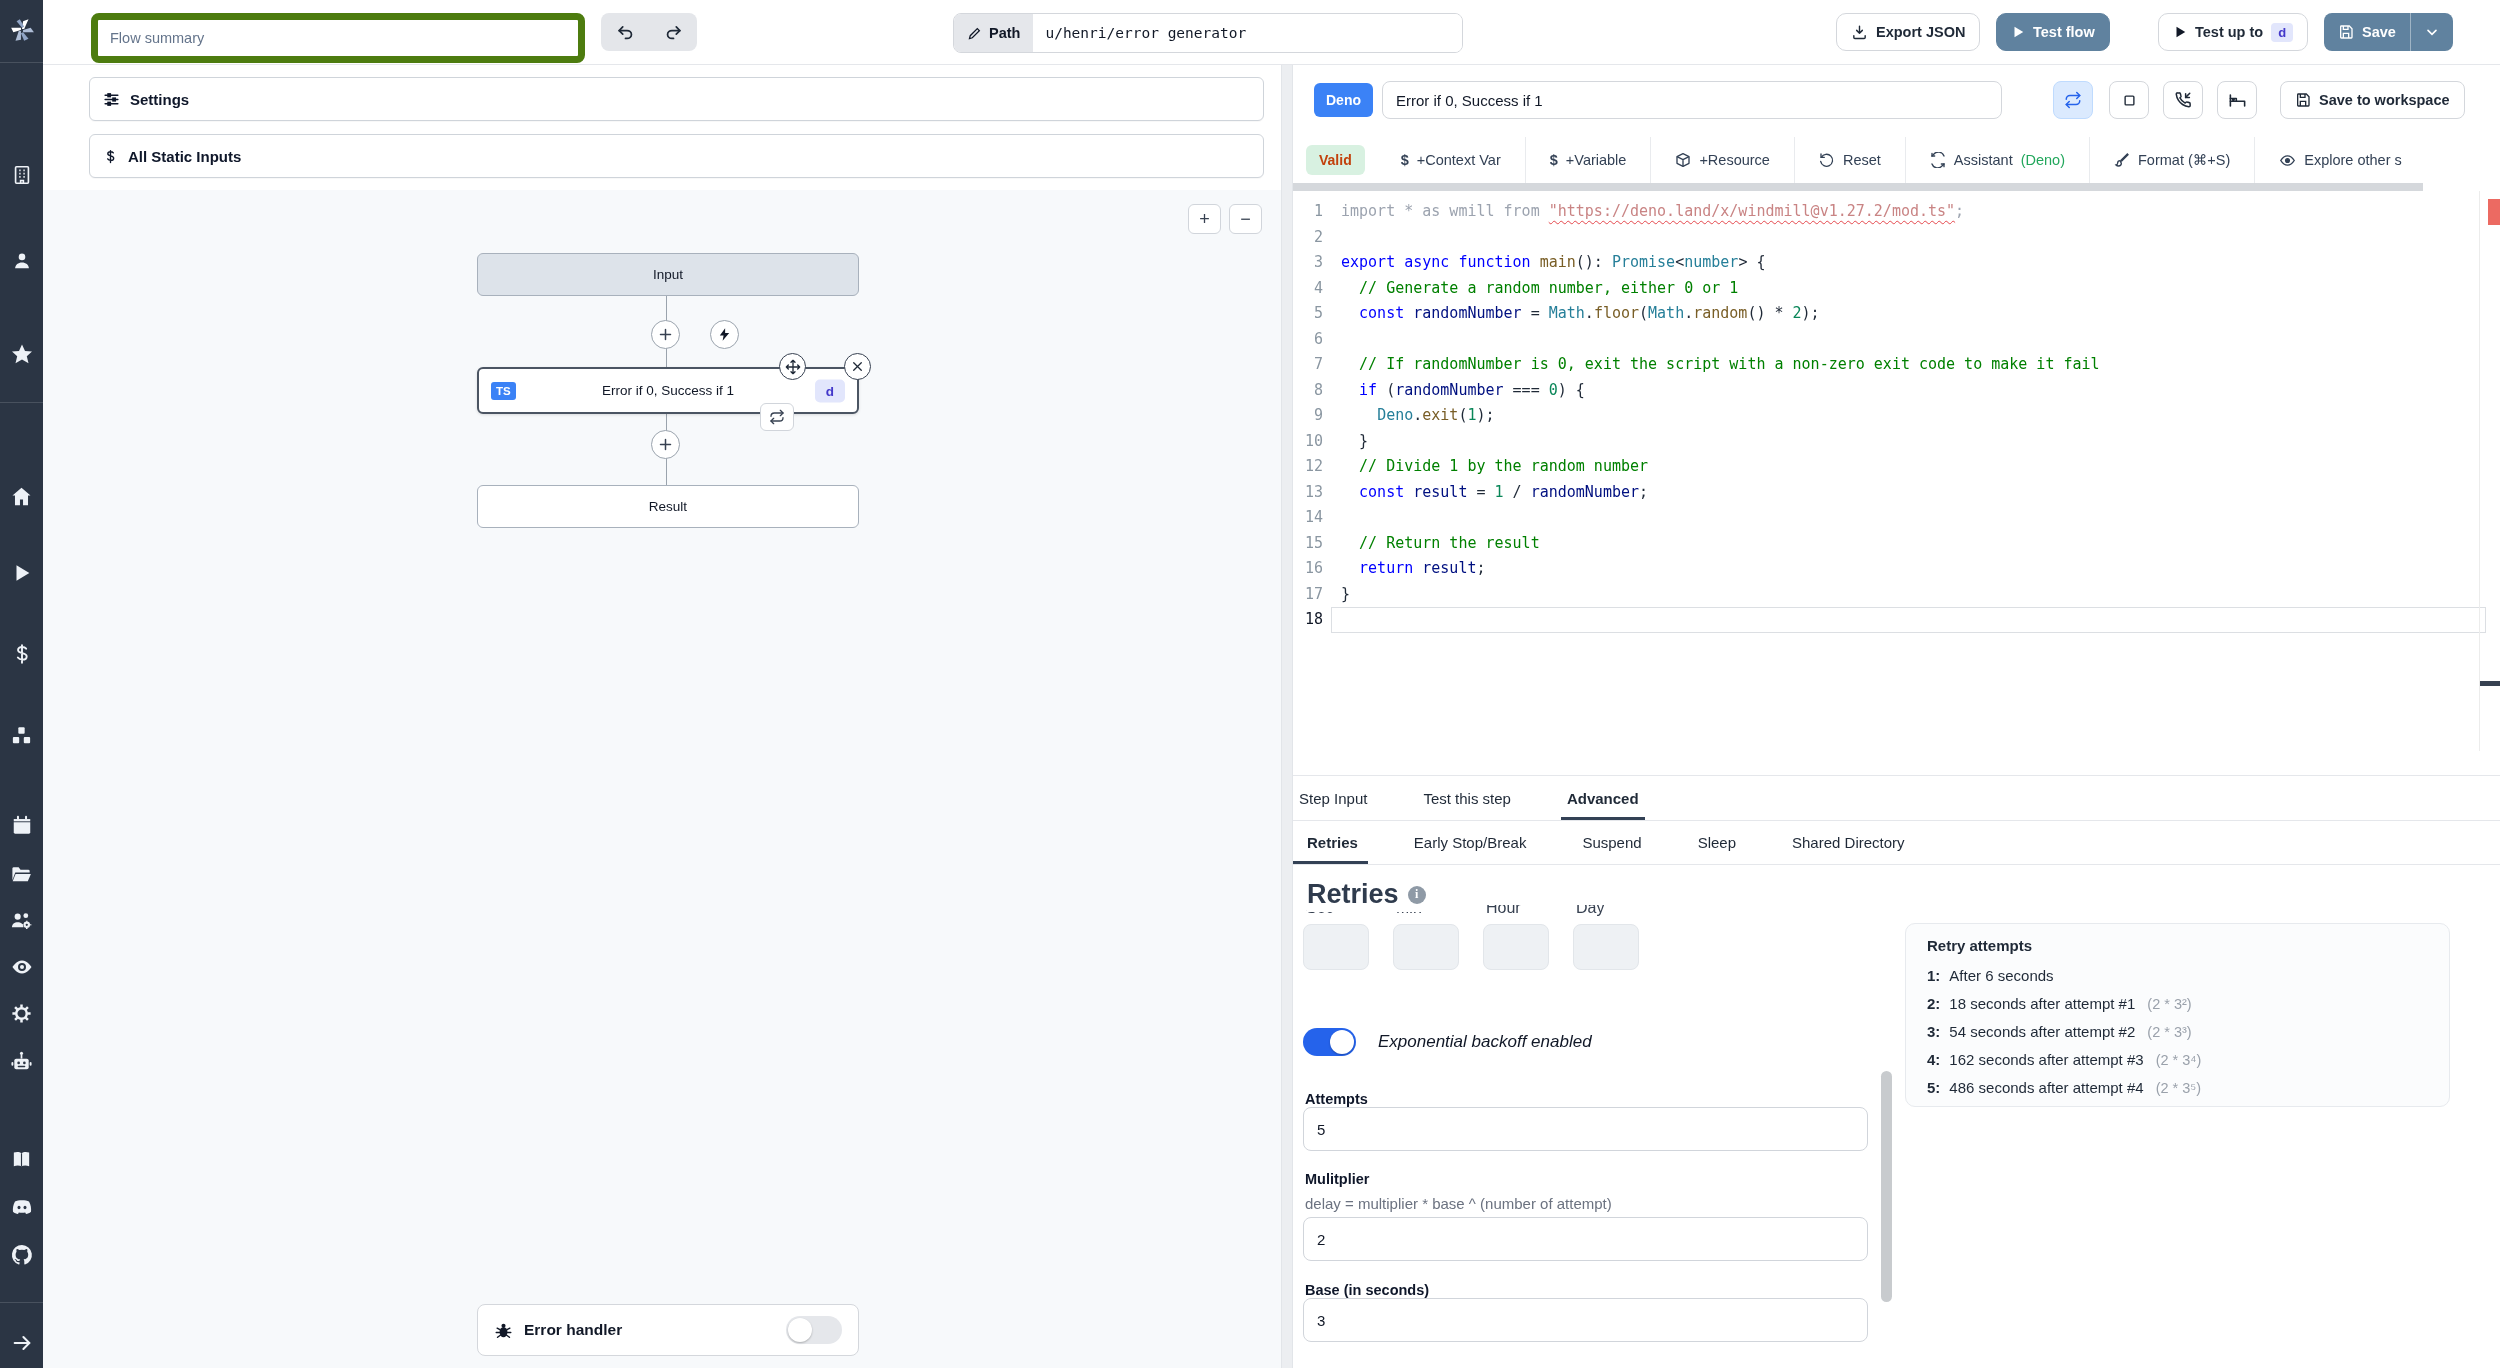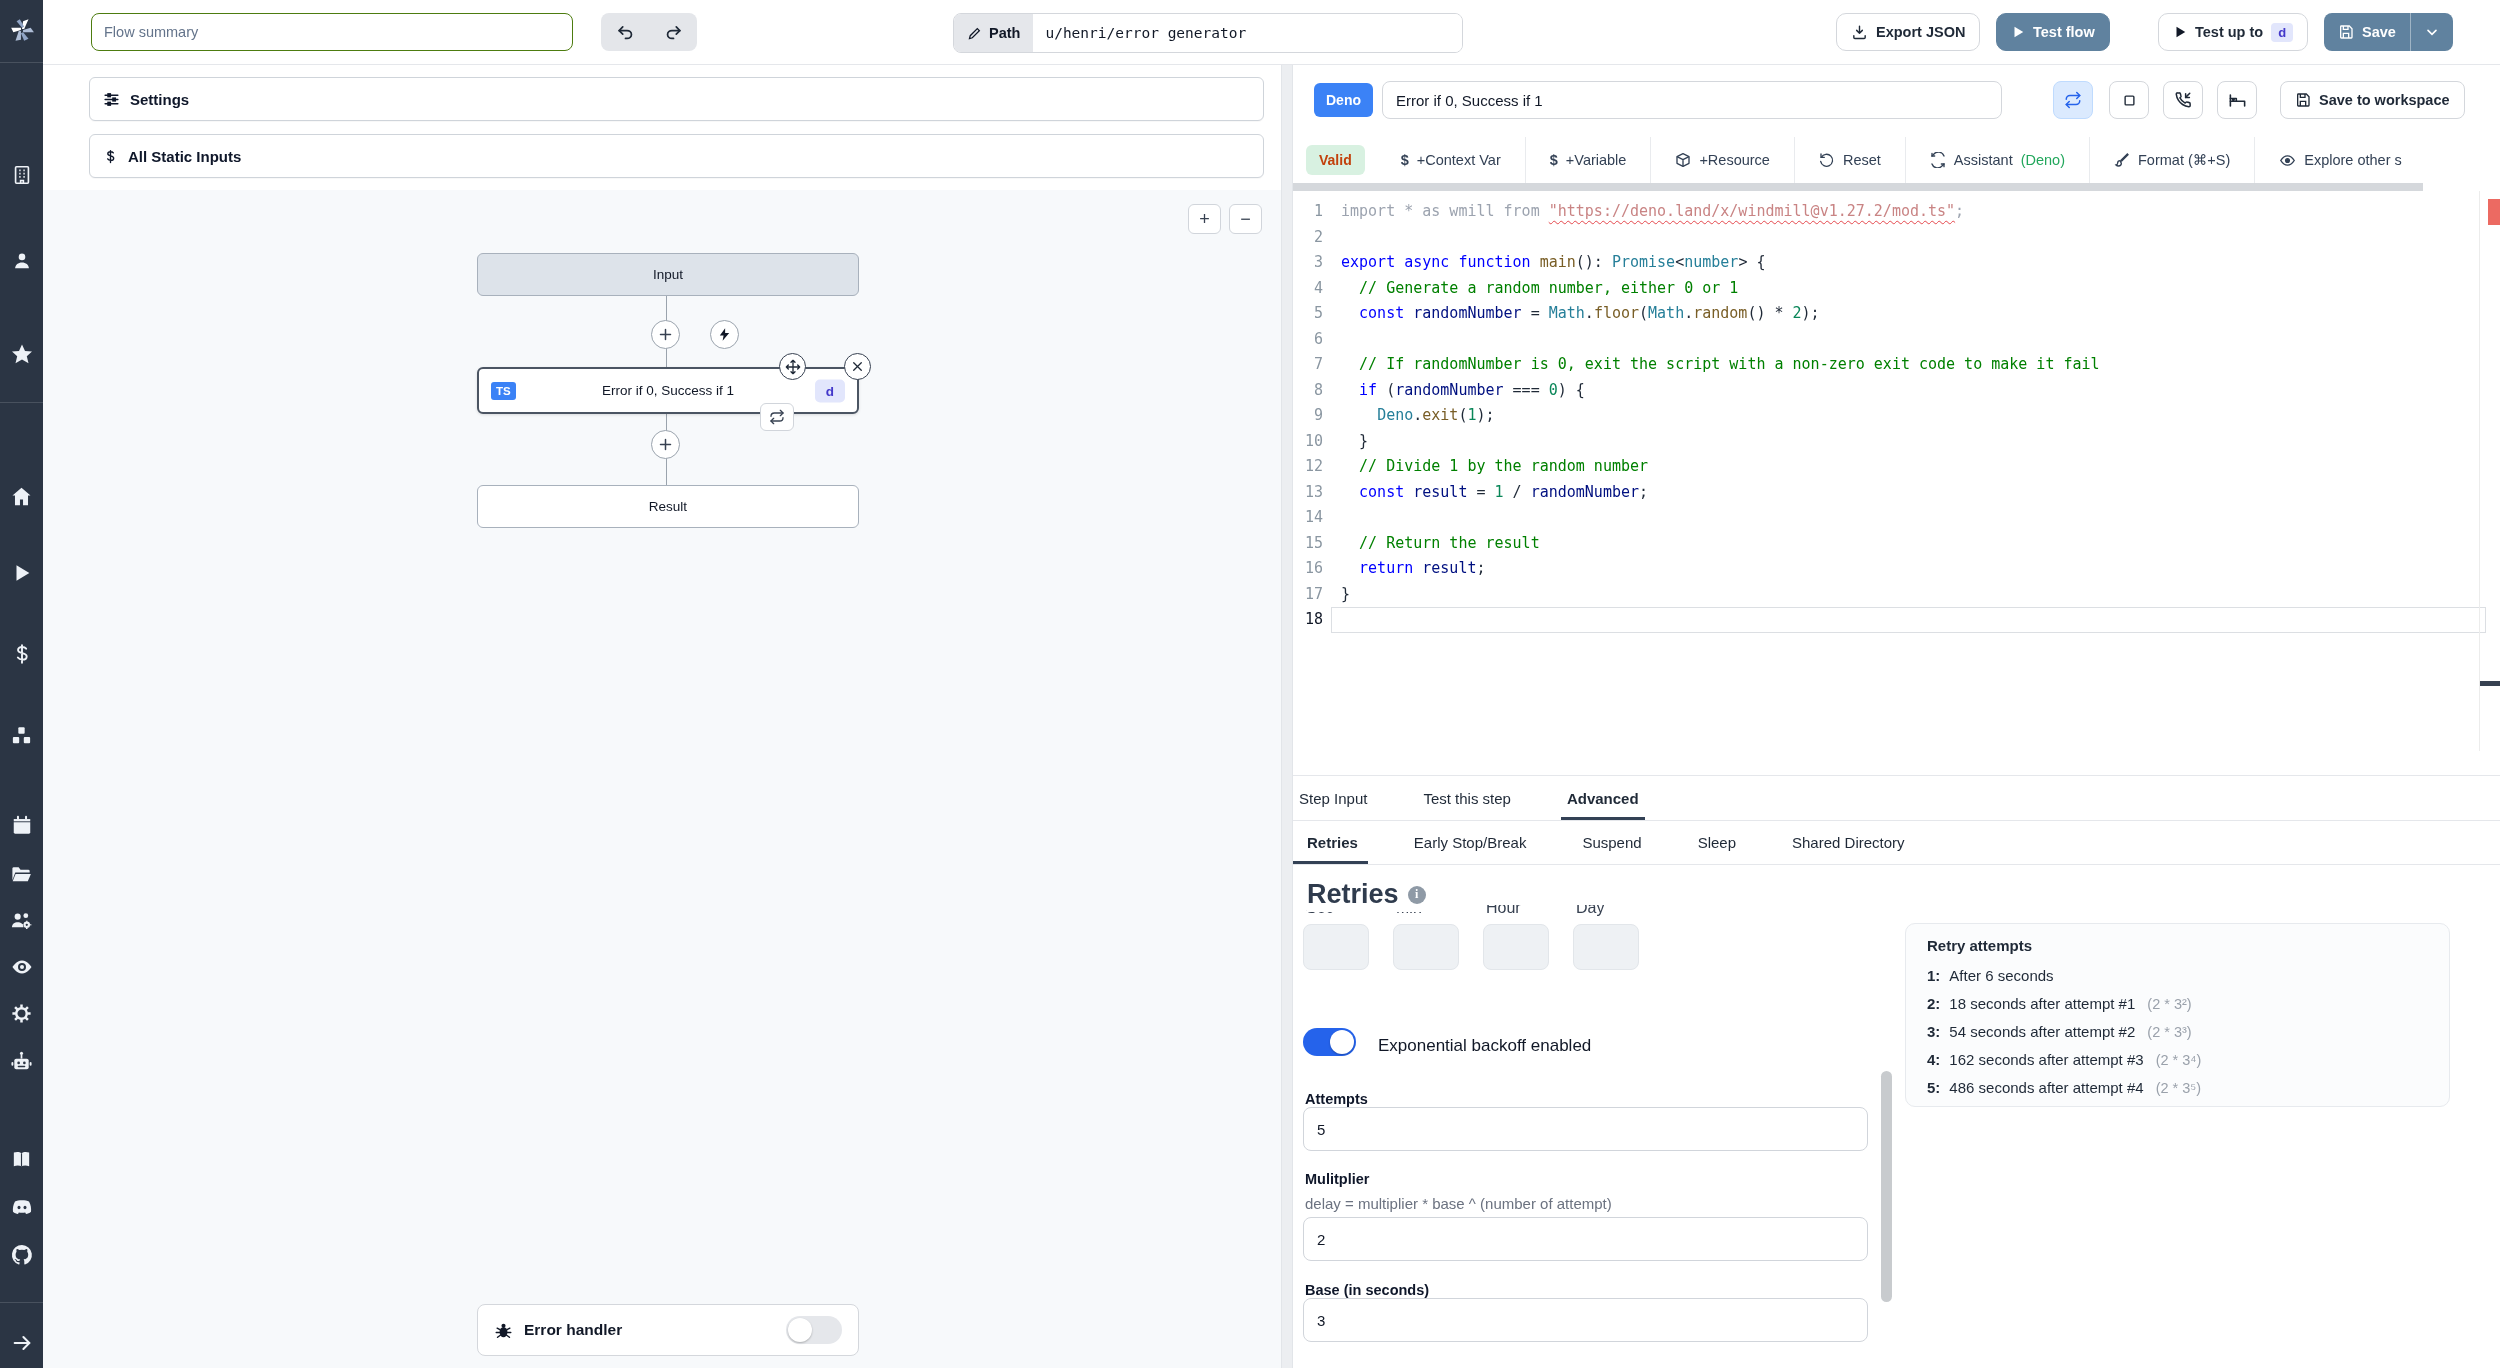--- a/index.html
+++ b/index.html
@@ -8,21 +8,21 @@
   svg{display:block}
   input{font-family:"Liberation Sans",sans-serif;}
 
   
   .sidebar{position:absolute;left:0;top:0;width:43px;height:100%;background:#2b3544;z-index:30;}
   .side-ic{position:absolute;left:0;width:43px;height:30px;display:flex;align-items:center;justify-content:center;color:#eef2f7;cursor:pointer;}
   .side-div{position:absolute;left:0;width:43px;height:1px;background:rgba(255,255,255,.14);}
 
   
   .topbar{position:absolute;left:43px;top:0;width:2457px;height:64px;background:#fff;border-bottom:1px solid #e5e7eb;z-index:20;}
-  .flow-summary{position:absolute;left:48px;top:13px;width:456px;height:36px;border:1px solid #4d7c0f;border-radius:8px;padding:0 12px;font-size:14.5px;color:#111827;outline:none;}
+  .flow-summary{position:absolute;left:48px;top:13px;width:456px;height:36px;border:7px solid #4d7c0f;border-radius:8px;padding:0 12px;font-size:14.5px;color:#111827;outline:none;}
   .flow-summary::placeholder{color:#64748b;}
   .undoredo{position:absolute;left:558px;top:13px;width:96px;height:38px;background:#e4e6ea;border-radius:8px;display:flex;}
   .undoredo .ur{flex:1;display:flex;align-items:center;justify-content:center;color:#1f2937;cursor:pointer;}
   .pathgrp{position:absolute;left:910px;top:13px;width:508px;height:38px;border:1px solid #d4d7dc;border-radius:8px;display:flex;overflow:hidden;background:#fff;}
   .pathgrp .seg-l{background:#e5e7eb;display:flex;align-items:center;gap:7px;padding:0 13px;font-weight:700;font-size:14.5px;color:#111827;}
   .pathgrp .seg-r{flex:1;border:none;outline:none;background:#fff;font-family:"DejaVu Sans Mono",monospace;font-size:14.5px;padding:0 12px;color:#111827;}
   .tb-btn{position:absolute;top:13px;height:38px;display:flex;align-items:center;gap:8px;padding:0 14px;border:1px solid #d4d7dc;border-radius:10px;background:#fff;font-size:14.5px;font-weight:700;color:#1f2937;cursor:pointer;box-sizing:border-box;}
   .tb-btn.primary{background:#60829f;border-color:#60829f;color:#fff;text-align:center;}
   .badge-d{background:#e2e6fc;color:#4338ca;font-weight:700;font-size:13px;border-radius:4px;padding:2px 7px;}
   .save-split{position:absolute;top:13px;left:2281px;height:38px;display:flex;border-radius:8px;overflow:hidden;background:#60829f;color:#fff;cursor:pointer;}
@@ -100,21 +100,21 @@
   
   .retries-pane{position:absolute;left:0;top:801px;width:1207px;height:503px;overflow:hidden;}
   .retries-h{position:absolute;left:14px;top:14px;z-index:2;background:#fff;display:flex;align-items:center;gap:9px;
              font-size:27px;font-weight:700;color:#2f3b4d;padding-bottom:2px;}
   .info-ic{width:18px;height:18px;border-radius:50%;background:#8f9aa6;color:#fff;font-size:12px;font-weight:700;display:flex;align-items:center;justify-content:center;font-family:"Liberation Serif",serif;}
   .time-fields{position:absolute;left:10px;top:40px;display:flex;gap:24px;z-index:1;}
   .time-col{width:66px;}
   .time-lbl-clip{height:19px;overflow:hidden;}
   .time-lbl-clip span{display:block;margin-top:-6px;font-size:16px;color:#374151;padding-left:3px;}
   .time-input{width:66px;height:46px;background:#eef1f4;border:1px solid #e2e6ea;border-radius:8px;box-sizing:border-box;}
-  .bk-toggle-row{position:absolute;left:10px;top:163px;display:flex;align-items:flex-end;gap:22px;}
+  .bk-toggle-row{position:absolute;left:10px;top:163px;display:flex;align-items:center;gap:22px;font-style:italic;}
   .bk-toggle-row .t{width:53px;height:28px;}
   .bk-lbl{font-size:17px;color:#111827;}
   .fld-lbl{position:absolute;left:12px;font-size:14.5px;font-weight:700;color:#0f172a;}
   .fld-help{position:absolute;left:12px;font-size:15px;color:#6b7280;}
   .fld-input{position:absolute;left:10px;width:565px;height:44px;border:1px solid #d1d5db;border-radius:8px;padding:0 13px;font-size:15px;color:#111827;outline:none;box-sizing:border-box;background:#fff;}
   .v-scroll{position:absolute;left:588px;top:206px;width:11px;height:231px;background:#c8cbce;border-radius:6px;cursor:pointer;}
   .retry-card{position:absolute;left:612px;top:58px;width:545px;height:184px;background:#fbfcfd;border:1px solid #e7eaee;border-radius:10px;padding:13px 0 0 21px;box-sizing:border-box;}
   .retry-card .ttl{font-size:15px;font-weight:700;color:#1f2937;margin-bottom:8px;}
   .retry-row{font-size:15px;color:#1f2937;line-height:28px;display:flex;align-items:baseline;}
   .retry-row .n{font-weight:700;margin-right:9px;}

